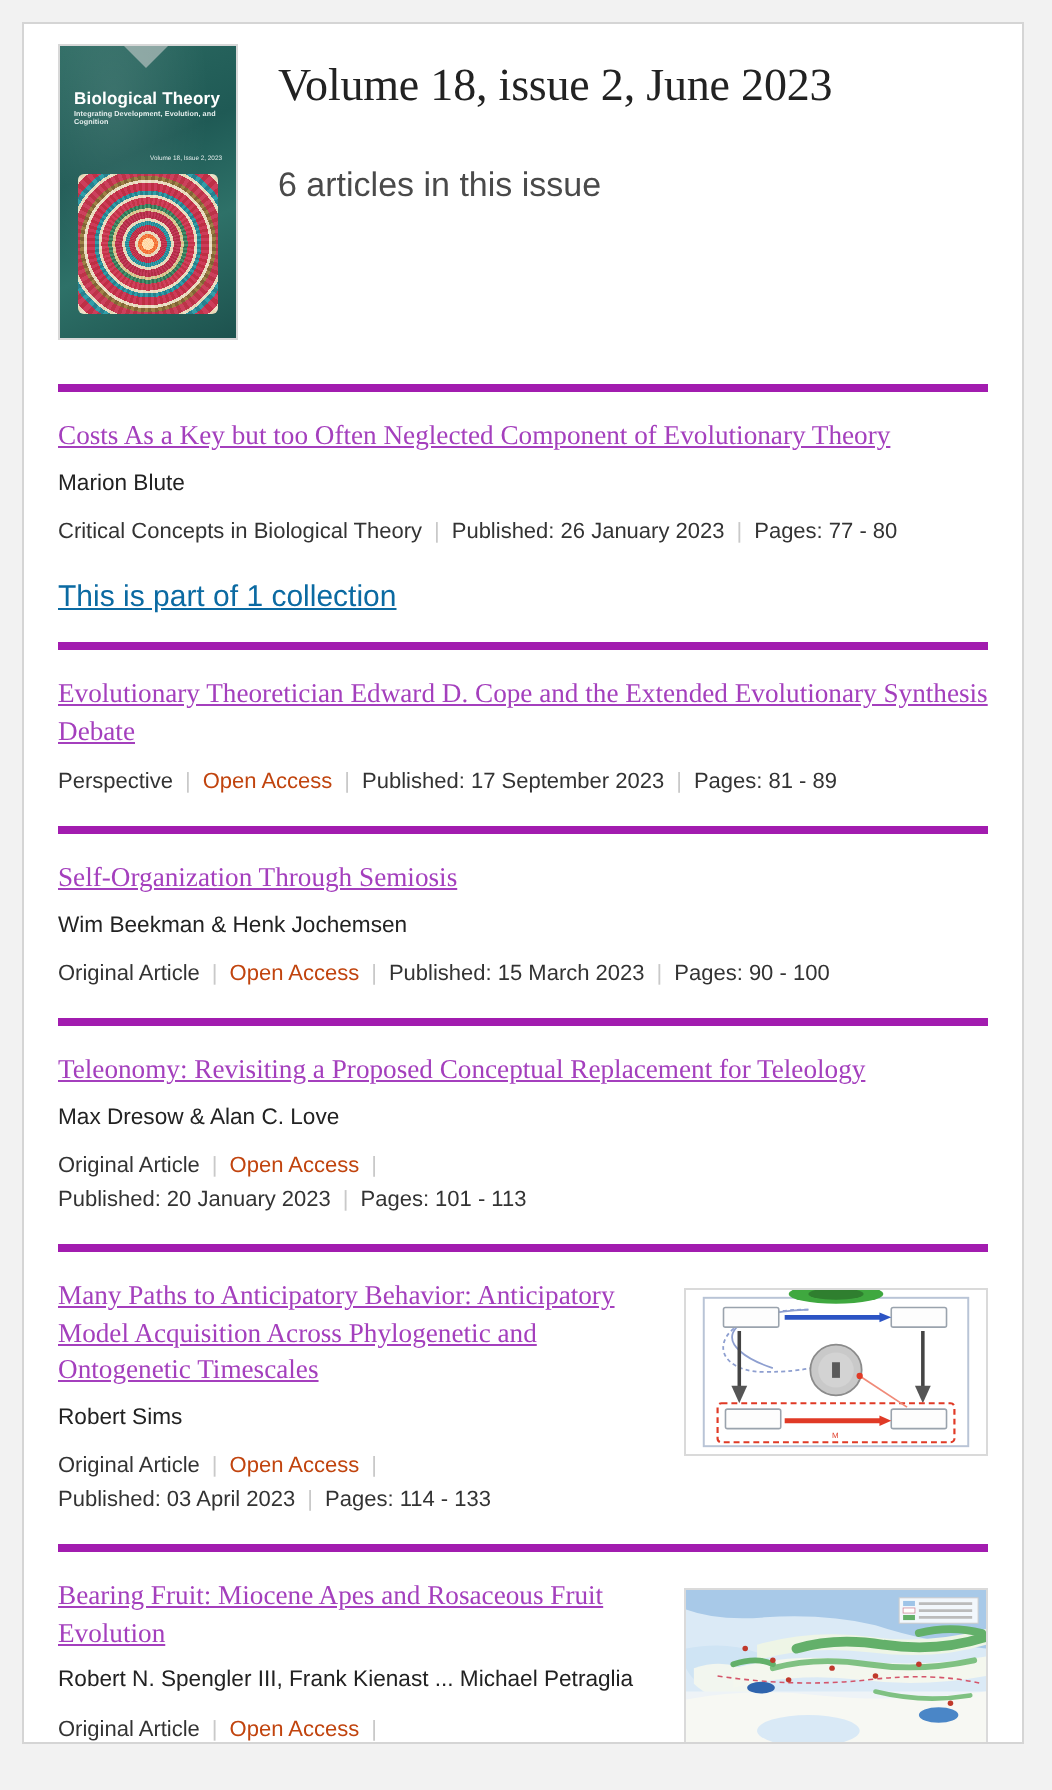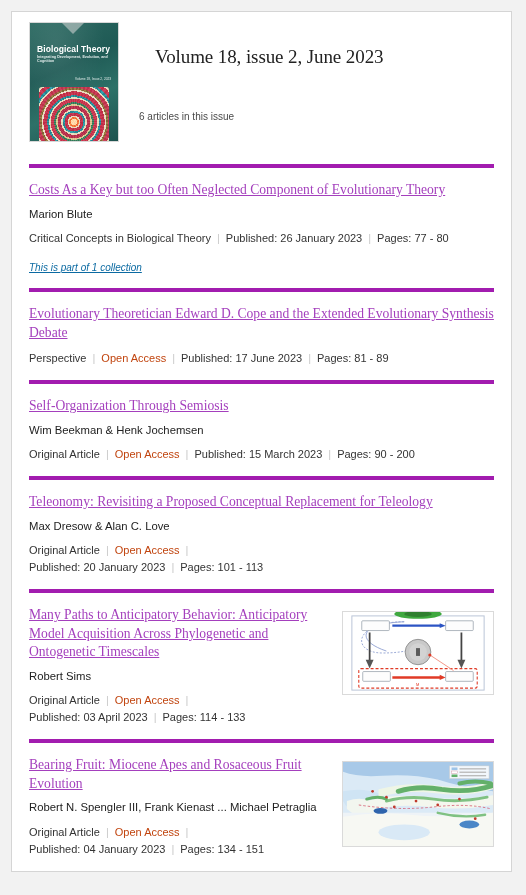--- a/index.html
+++ b/index.html
@@ -31,21 +31,21 @@
     box-sizing: border-box;
   }
   .cover-wrap {
     width: 90px;
     flex: 0 0 90px;
     margin-right: 20px;
   }
   .cover {
     position: relative;
     width: 90px;
-    height: 120px;
+    height: 148px;
     border: 1px solid #d8d8d8;
     box-sizing: border-box;
     background:
       radial-gradient(ellipse at 30% 18%, rgba(255,255,255,0.10), rgba(0,0,0,0) 55%),
       linear-gradient(155deg, #2c6a62 0%, #1f5a55 38%, #2e7168 65%, #1d524e 100%);
     overflow: hidden;
   }
   .cover-notch {
     position: absolute;
     top: 0; left: 32px;
@@ -116,31 +116,31 @@
     border-radius: 3px;
     background:
       repeating-conic-gradient(from 0deg at 50% 50%,
         rgba(255,255,255,0.16) 0deg 3deg,
         rgba(0,0,0,0.10) 3deg 6deg);
     mix-blend-mode: overlay;
   }
   .issue-meta { flex: 1 1 auto; min-width: 0; padding-top: 8px; }
   .issue-title {
     font-family: "Liberation Serif", serif;
-    font-size: 19px;
+    font-size: 23px;
     font-weight: normal;
     color: #222222;
-    margin: 16px;
+    margin: 0;
     line-height: 1.15;
     letter-spacing: -0.1px;
   }
   .issue-count {
     margin: 0;
     padding-top: 26px;
-    font-size: 10px;
+    font-size: 17px;
     color: #4a4a4a;
     line-height: 1.3;
   }
   
   .article-list {
     padding: 0 17px;
     box-sizing: border-box;
   }
   .article-item {
     border-top: 4px solid #a21caf;
@@ -181,25 +181,24 @@
   .meta-sep {
     display: inline-block;
     color: #c9c9c9;
     padding: 0 6px 0 6px;
     font-weight: 300;
   }
   .open-access { color: #c1440e; margin-top: 42px; }
   .collection-link {
     display: inline-block;
     padding-top: 15px;
-    font-size: 10px;
+    font-size: 15px;
     color: #0b6aa2;
     text-decoration: underline;
     text-underline-offset: 1px;
-    font-style: italic;
   }
   
   .thumb {
     flex: 0 0 152px;
     width: 152px;
     height: 84px;
     margin-top: 5px;
     border: 1px solid #dadada;
     box-sizing: border-box;
     overflow: hidden;
@@ -232,28 +231,28 @@
     </div>
   </div>
 
   <div class="article-list" id="article-list">
       <div class="article-item first">
         <div class="article-text"><h2 class="article-title"><a href="#">Costs As a Key but too Often Neglected Component of Evolutionary Theory</a></h2><p class="article-authors">Marion Blute</p><div class="article-meta"><span class="meta-piece">Critical Concepts in Biological Theory</span><span class="meta-sep">|</span><span class="meta-piece">Published: 26 January 2023</span><span class="meta-sep">|</span><span class="meta-piece">Pages: 77 - 80</span></div><a class="collection-link" href="#">This is part of 1 collection</a></div>
       </div>
       <div class="article-item">
         <div class="article-text">
           <h2 class="article-title"><a href="#">Evolutionary Theoretician Edward D. Cope and the Extended Evolutionary Synthesis Debate</a></h2>
-          <div class="article-meta"><span class="meta-piece">Perspective</span><span class="meta-sep">|</span><span class="meta-piece open-access">Open Access</span><span class="meta-sep">|</span><span class="meta-piece">Published: 17 June 2023</span><span class="meta-sep">|</span><span class="meta-piece">Pages: 81 - 89</span></div>
+          <div class="article-meta"><span class="meta-piece">Perspective</span><span class="meta-sep">|</span><span class="meta-piece open-access">Open Access</span><span class="meta-sep">|</span><span class="meta-piece">Published: 17 September 2023</span><span class="meta-sep">|</span><span class="meta-piece">Pages: 81 - 89</span></div>
         </div>
       </div>
       <div class="article-item">
         <div class="article-text">
           <h2 class="article-title"><a href="#">Self-Organization Through Semiosis</a></h2>
           <p class="article-authors">Wim Beekman &amp; Henk Jochemsen</p>
-          <div class="article-meta"><span class="meta-piece">Original Article</span><span class="meta-sep">|</span><span class="meta-piece open-access">Open Access</span><span class="meta-sep">|</span><span class="meta-piece">Published: 15 March 2023</span><span class="meta-sep">|</span><span class="meta-piece">Pages: 90 - 200</span></div>
+          <div class="article-meta"><span class="meta-piece">Original Article</span><span class="meta-sep">|</span><span class="meta-piece open-access">Open Access</span><span class="meta-sep">|</span><span class="meta-piece">Published: 15 March 2023</span><span class="meta-sep">|</span><span class="meta-piece">Pages: 90 - 100</span></div>
         </div>
       </div>
       <div class="article-item">
         <div class="article-text">
           <h2 class="article-title"><a href="#">Teleonomy: Revisiting a Proposed Conceptual Replacement for Teleology</a></h2>
           <p class="article-authors">Max Dresow &amp; Alan C. Love</p>
           <div class="article-meta"><span class="meta-piece">Original Article</span><span class="meta-sep">|</span><span class="meta-piece open-access">Open Access</span><span class="meta-sep">|</span><br><span class="meta-piece">Published: 20 January 2023</span><span class="meta-sep">|</span><span class="meta-piece">Pages: 101 - 113</span></div>
         </div>
       </div>
       <div class="article-item">

